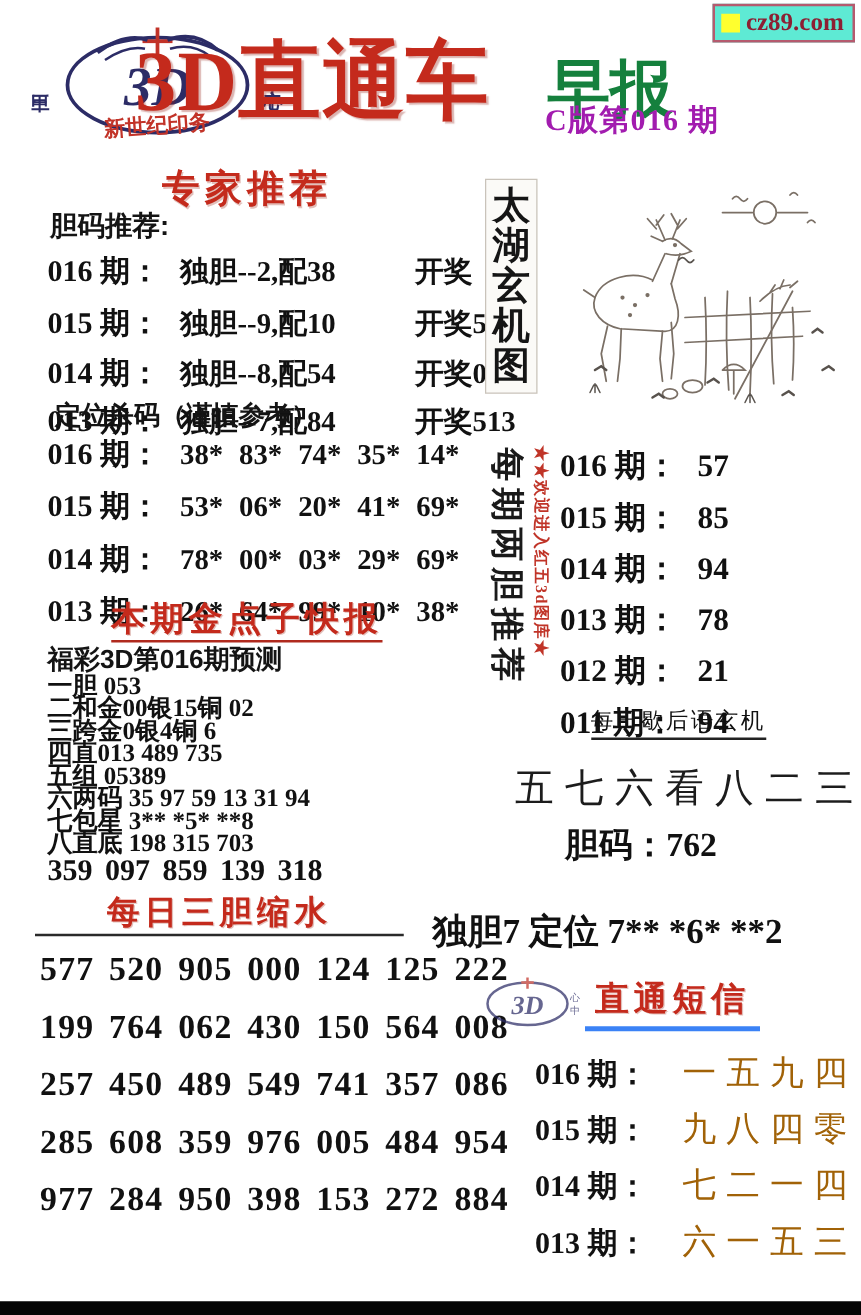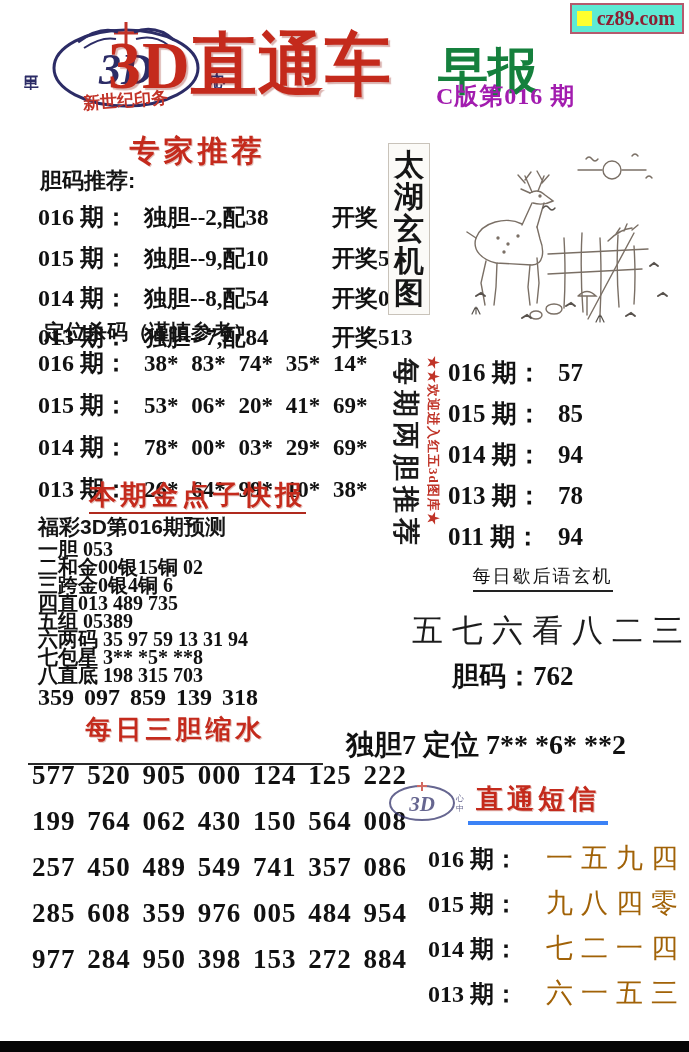--- a/index.html
+++ b/index.html
@@ -143,21 +143,21 @@
     <div>三跨金0银4铜 6</div>
     <div>四直013 489 735</div>
     <div>五组 05389</div>
     <div>六两码 35 97 59 13 31 94</div>
     <div>七包星 3** *5* **8</div>
     <div>八直底 198 315 703</div>
   </div>
 
   <div class="abs" style="left:38px;top:684px;font-size:24px;font-weight:700;word-spacing:4px;">359 097 859 139 318</div>
 
-  <div class="abs underbar center" style="left:28px;top:712px;width:295px;padding-bottom:16px;">
+  <div class="abs underbar center" style="left:28px;top:712px;width:295px;padding-bottom:0;">
     <span class="cal" style="font-size:26px;">每日三胆缩水</span>
   </div>
 
   <div class="abs shrinkrows" style="left:32px;top:752px;">
     <div>577 520 905 000 124 125 222</div>
     <div>199 764 062 430 150 564 008</div>
     <div>257 450 489 549 741 357 086</div>
     <div>285 608 359 976 005 484 954</div>
     <div>977 284 950 398 153 272 884</div>
   </div>
@@ -232,20 +232,24 @@
     </div>
     <div class="drow">
       <span class="per">014 期：</span>
       <span class="val">94</span>
     </div>
     <div class="drow">
       <span class="per">013 期：</span>
       <span class="val">78</span>
     </div>
     <div class="drow">
+      <span class="per">012 期：</span>
+      <span class="val">21</span>
+    </div>
+    <div class="drow">
       <span class="per">011 期：</span>
       <span class="val">94</span>
     </div>
   </div>
 
   <div class="abs center" style="left:400px;top:564px;width:285px;">
     <span class="riddle-title">每日歇后语玄机</span>
   </div>
   <div class="abs riddle-line" style="left:412px;top:610px;">五七六看八二三</div>
   <div class="abs riddle-dan" style="left:452px;top:658px;">胆码：762</div>

